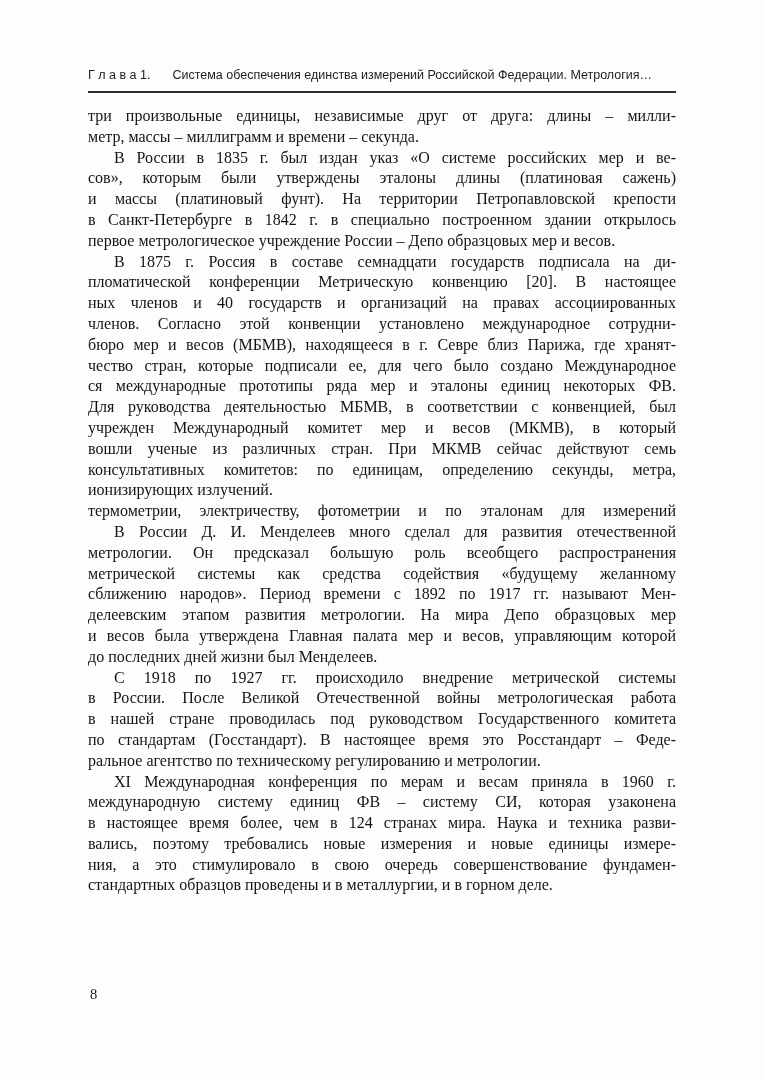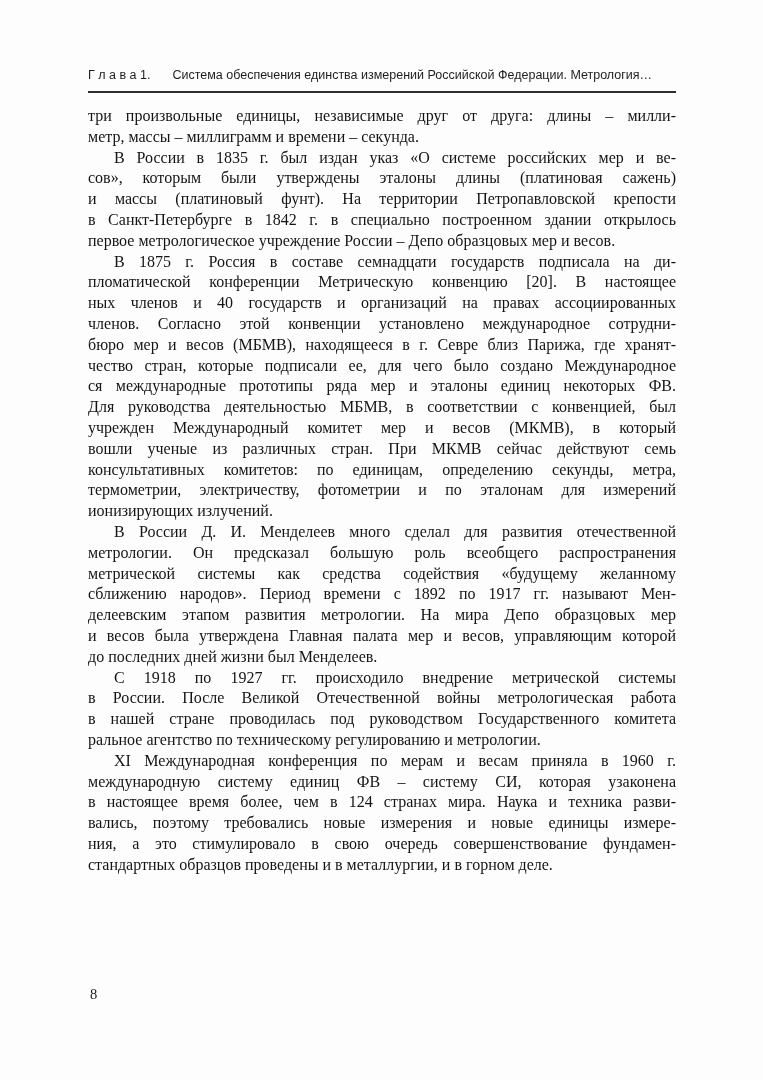--- a/index.html
+++ b/index.html
@@ -100,36 +100,37 @@
         <div class="line">пломатической конференции Метрическую конвенцию [20]. В настоящее</div>
         <div class="line">ных членов и 40 государств и организаций на правах ассоциированных</div>
         <div class="line">членов. Согласно этой конвенции установлено международное сотрудни-</div>
         <div class="line">бюро мер и весов (МБМВ), находящееся в г. Севре близ Парижа, где хранят-</div>
         <div class="line">чество стран, которые подписали ее, для чего было создано Международное</div>
         <div class="line">ся международные прототипы ряда мер и эталоны единиц некоторых ФВ.</div>
         <div class="line">Для руководства деятельностью МБМВ, в соответствии с конвенцией, был</div>
         <div class="line">учрежден Международный комитет мер и весов (МКМВ), в который</div>
         <div class="line">вошли ученые из различных стран. При МКМВ сейчас действуют семь</div>
         <div class="line">консультативных комитетов: по единицам, определению секунды, метра,</div>
+        <div class="line last">ионизирующих излучений.</div>
         <div class="line">термометрии, электричеству, фотометрии и по эталонам для измерений</div>
-        <div class="line last">ионизирующих излучений.</div>
       </div>
       <div class="paragraph">
         <div class="line indent">В России Д. И. Менделеев много сделал для развития отечественной</div>
         <div class="line">метрологии. Он предсказал большую роль всеобщего распространения</div>
         <div class="line">метрической системы как средства содействия «будущему желанному</div>
         <div class="line">сближению народов». Период времени с 1892 по 1917 гг. называют Мен-</div>
         <div class="line">делеевским этапом развития метрологии. На мира Депо образцовых мер</div>
         <div class="line">и весов была утверждена Главная палата мер и весов, управляющим которой</div>
         <div class="line last">до последних дней жизни был Менделеев.</div>
       </div>
       <div class="paragraph">
         <div class="line indent">С 1918 по 1927 гг. происходило внедрение метрической системы</div>
         <div class="line">в России. После Великой Отечественной войны метрологическая работа</div>
         <div class="line">в нашей стране проводилась под руководством Государственного комитета</div>
+        <div class="line">по стандартам (Госстандарт). В настоящее время это Росстандарт – Феде-</div>
         <div class="line last">ральное агентство по техническому регулированию и метрологии.</div>
       </div>
       <div class="paragraph">
         <div class="line indent">XI Международная конференция по мерам и весам приняла в 1960 г.</div>
         <div class="line">международную систему единиц ФВ – систему СИ, которая узаконена</div>
         <div class="line">в настоящее время более, чем в 124 странах мира. Наука и техника разви-</div>
         <div class="line">вались, поэтому требовались новые измерения и новые единицы измере-</div>
         <div class="line">ния, а это стимулировало в свою очередь совершенствование фундамен-</div>
         <div class="line last">стандартных образцов проведены и в металлургии, и в горном деле.</div>
       </div>

